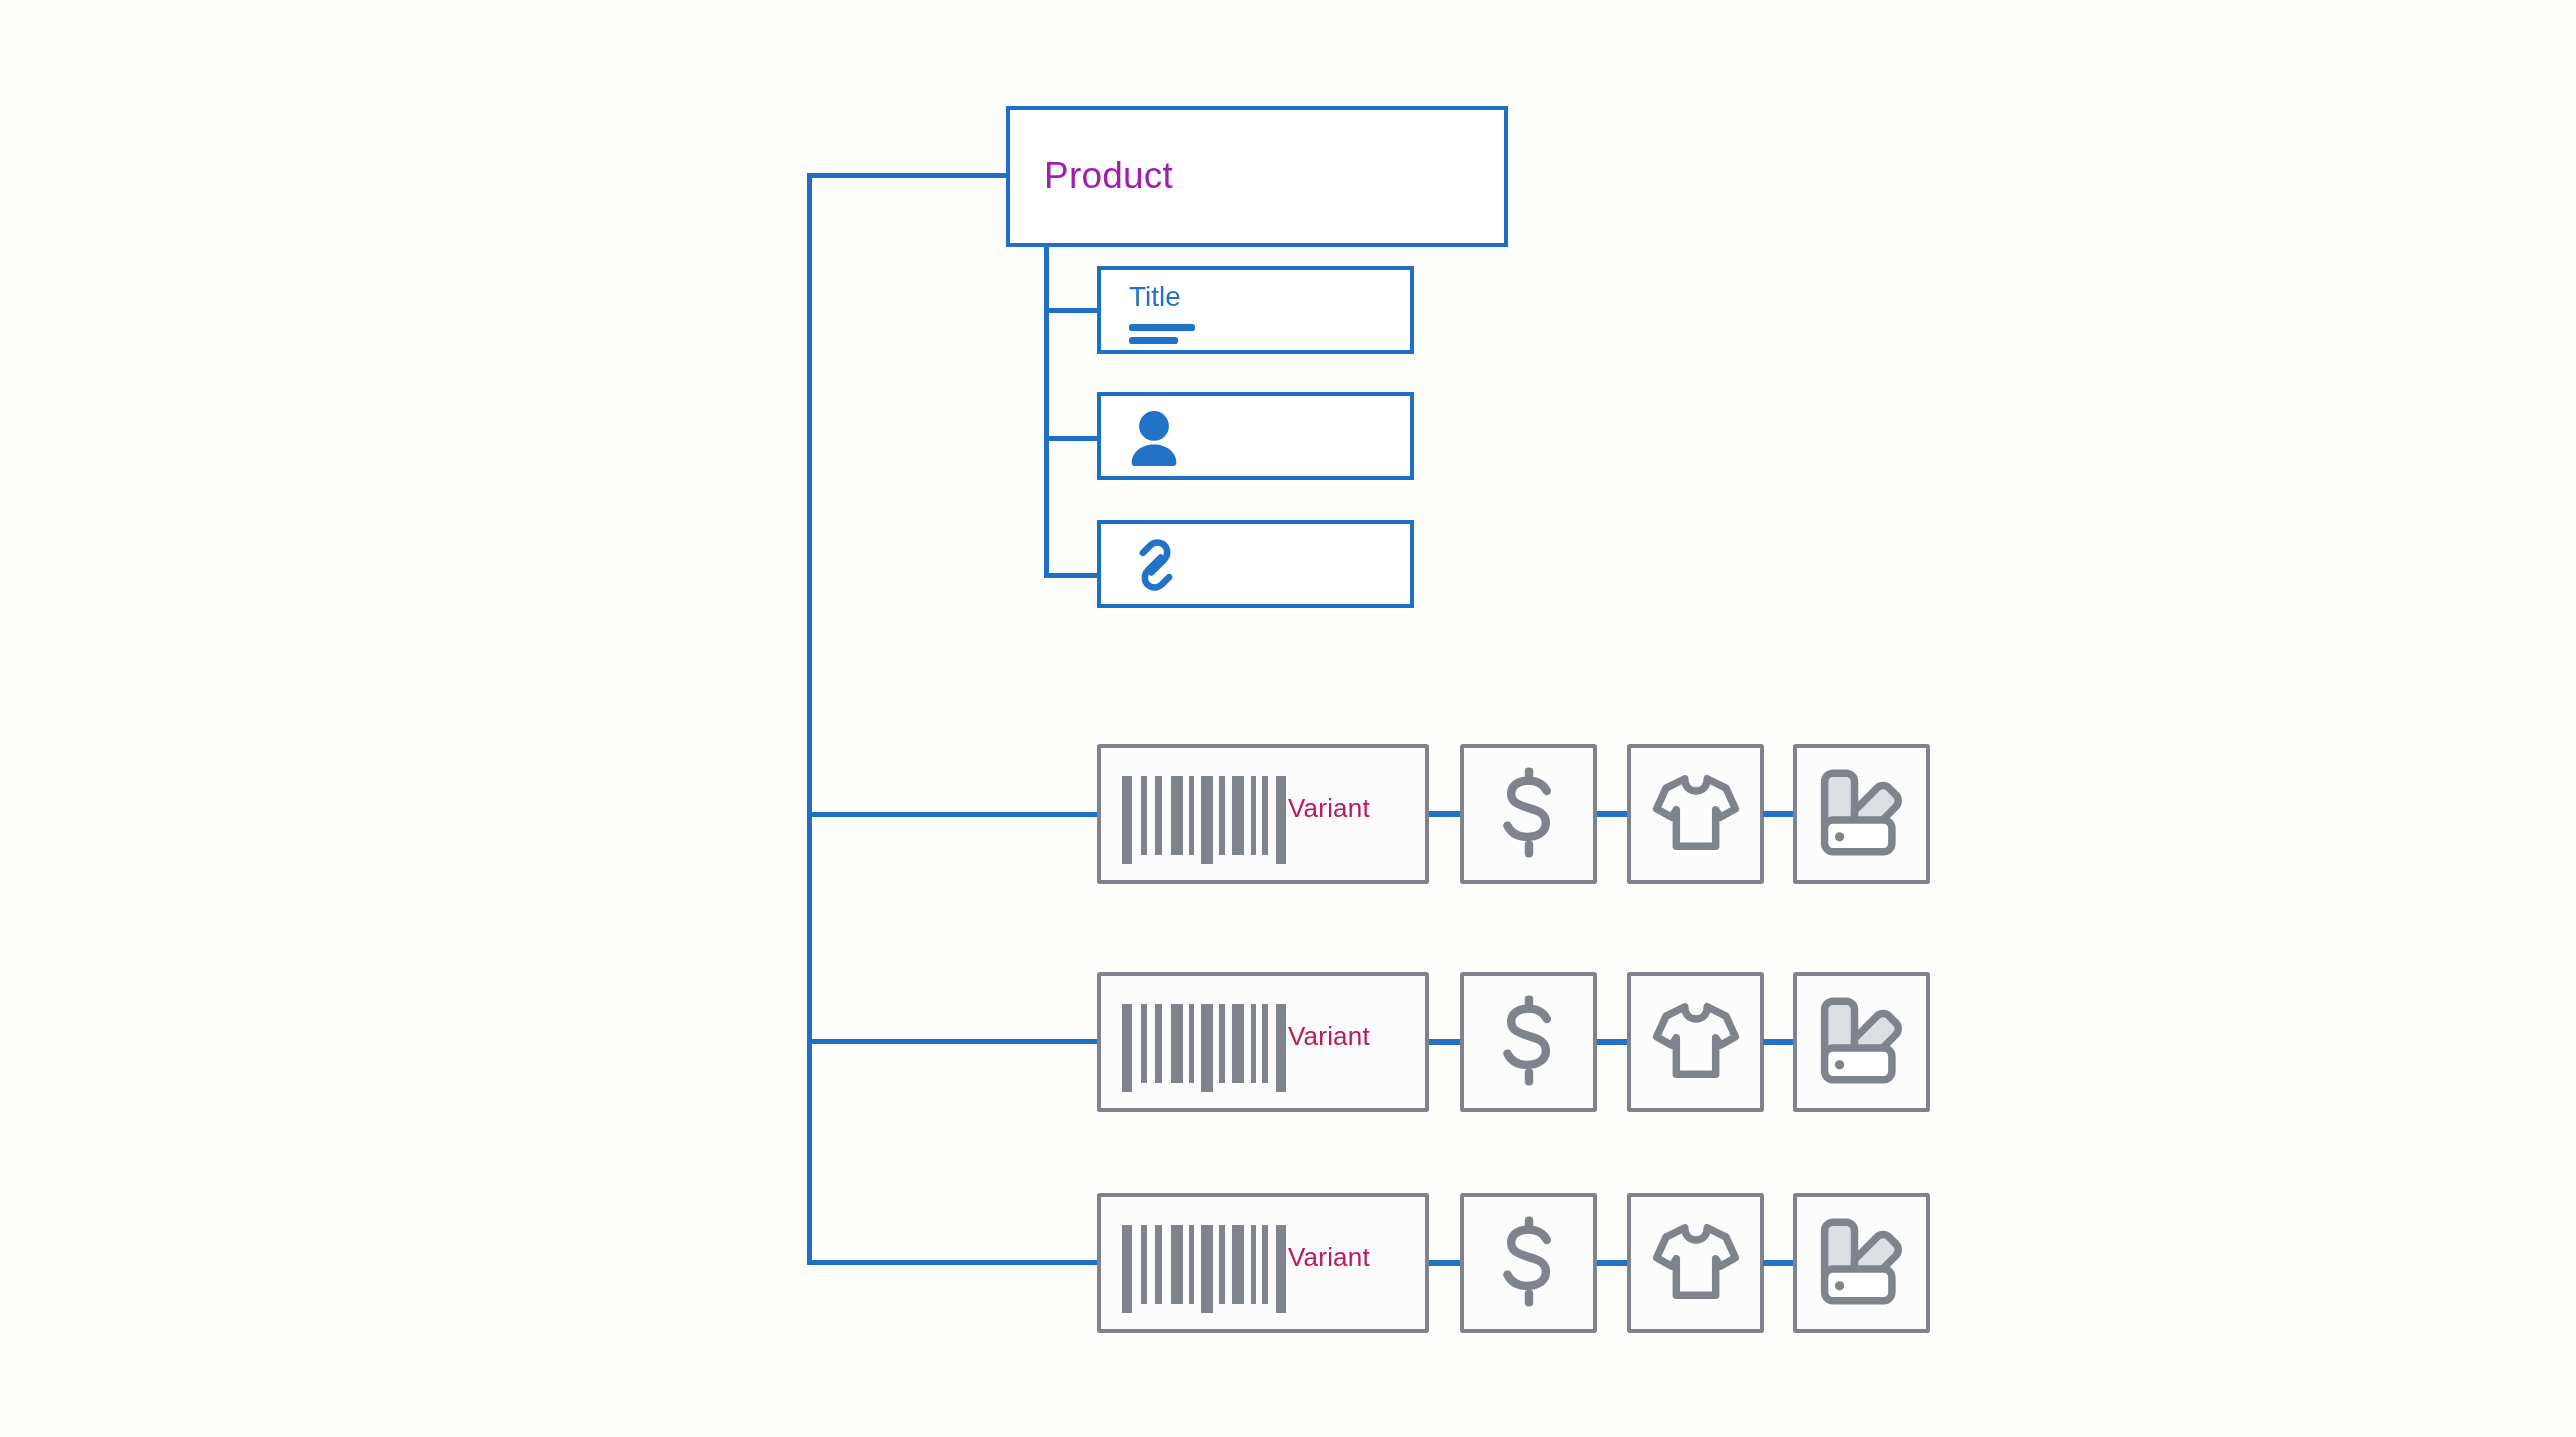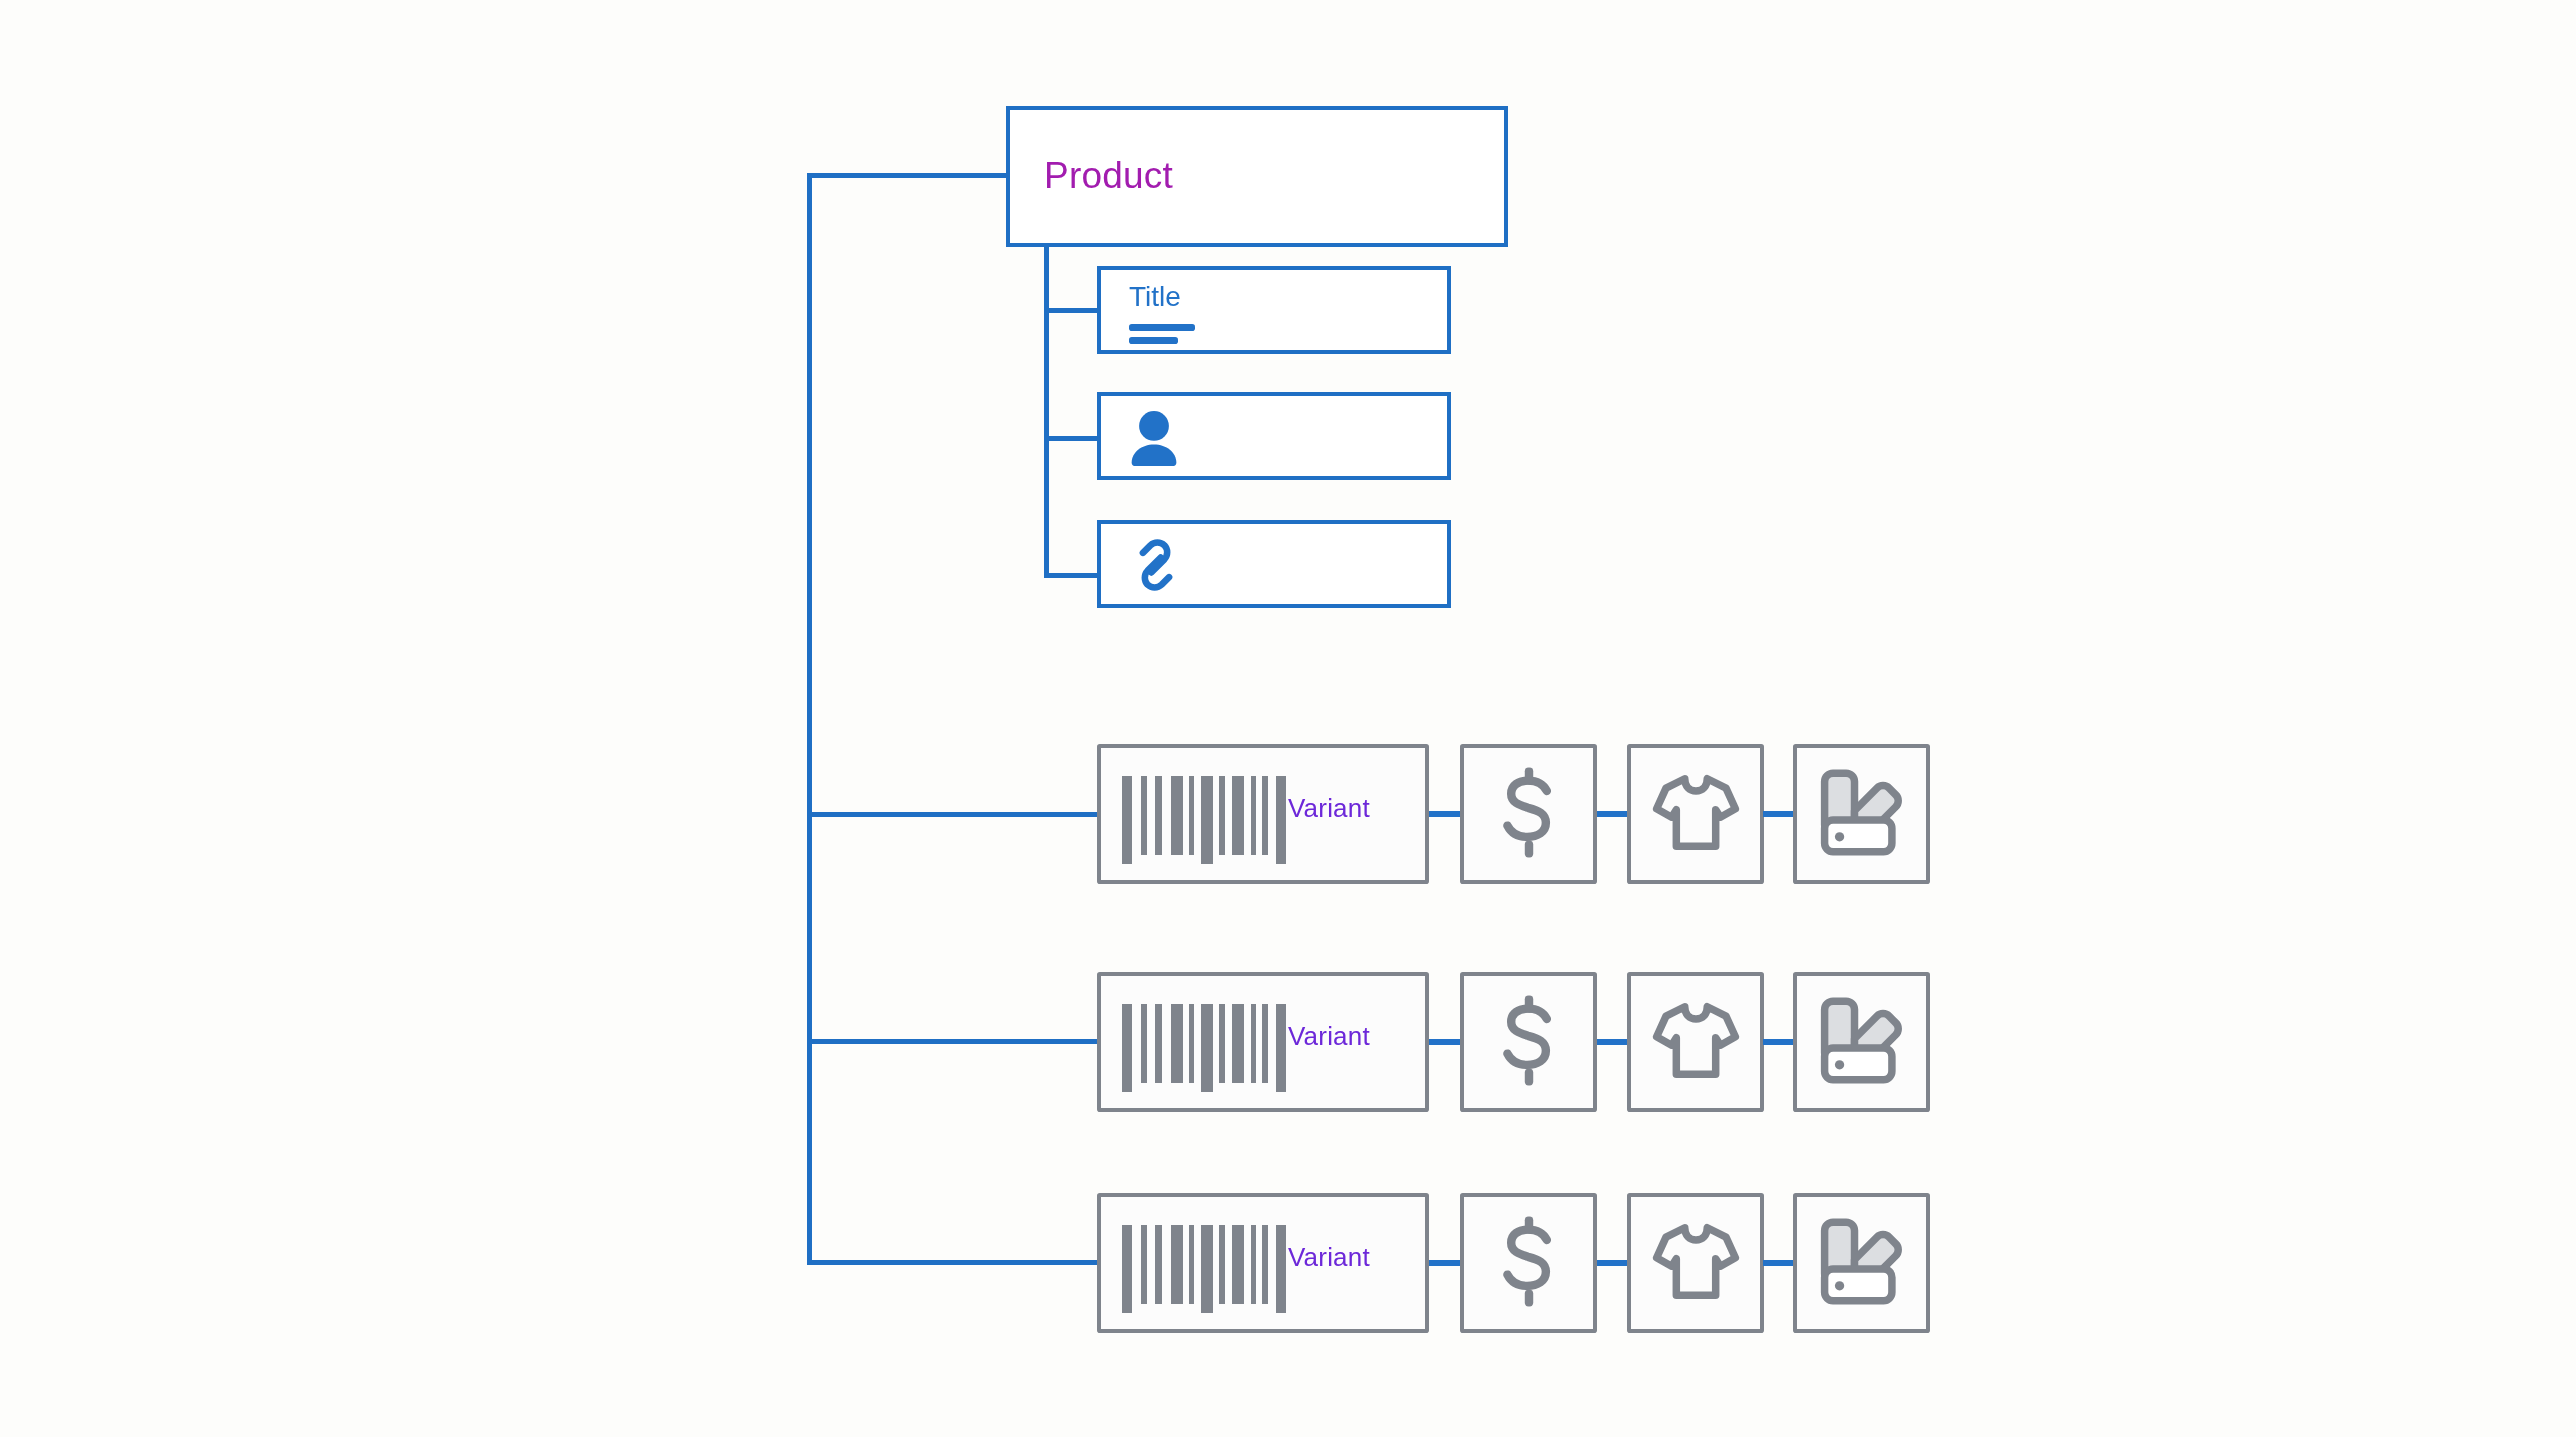--- a/index.html
+++ b/index.html
@@ -24,21 +24,21 @@
   .box.gray{border:4.7px solid #7f848c;border-radius:2.8px;background:#fcfcfc;}
 
   
   #product-box{left:1006px;top:106px;width:502px;height:141px;}
   #product-label{
     position:absolute;left:34px;top:47px;
     font-size:37px;color:#a21caf;letter-spacing:0.2px;line-height:1;
   }
 
   
-  .attr-box{left:1097px;width:354px;height:88px;}
+  .attr-box{left:1097px;width:317px;height:88px;}
   #attr-title{top:266px;}
   #attr-owner{top:392px;}
   #attr-link{top:520px;}
 
   #title-label{
     position:absolute;left:28px;top:13px;
     font-size:28px;color:#2272c8;line-height:1;
   }
   .rule{position:absolute;background:#2272c8;border-radius:2.8px;left:28px;}
   #rule1{top:54px;width:66px;height:6.6px;}
@@ -61,21 +61,21 @@
   .v-link{position:absolute;top:67px;height:5.6px;background:#2272c8;}
   .v-link.l1{left:332px;width:31px;}
   .v-link.l2{left:500px;width:30px;}
   .v-link.l3{left:666px;width:30px;}
 
   
   #bc-wrap{position:absolute;left:20.6px;top:28px;}
   .bar{position:absolute;background:#7f848c;top:0;}
   .variant-label{
     position:absolute;left:187px;top:47px;
-    font-size:26px;color:#6d28d9;line-height:1;letter-spacing:0.2px;
+    font-size:26px;color:#be185d;line-height:1;letter-spacing:0.2px;
   }
   .sq-icon{position:absolute;left:50%;top:50%;transform:translate(-50%,-50%);}
 </style>
 </head>
 <body>
 
 <div id="canvas">
 
   <div class="ln h" style="left:807px;top:173px;width:201px;"></div>
 

